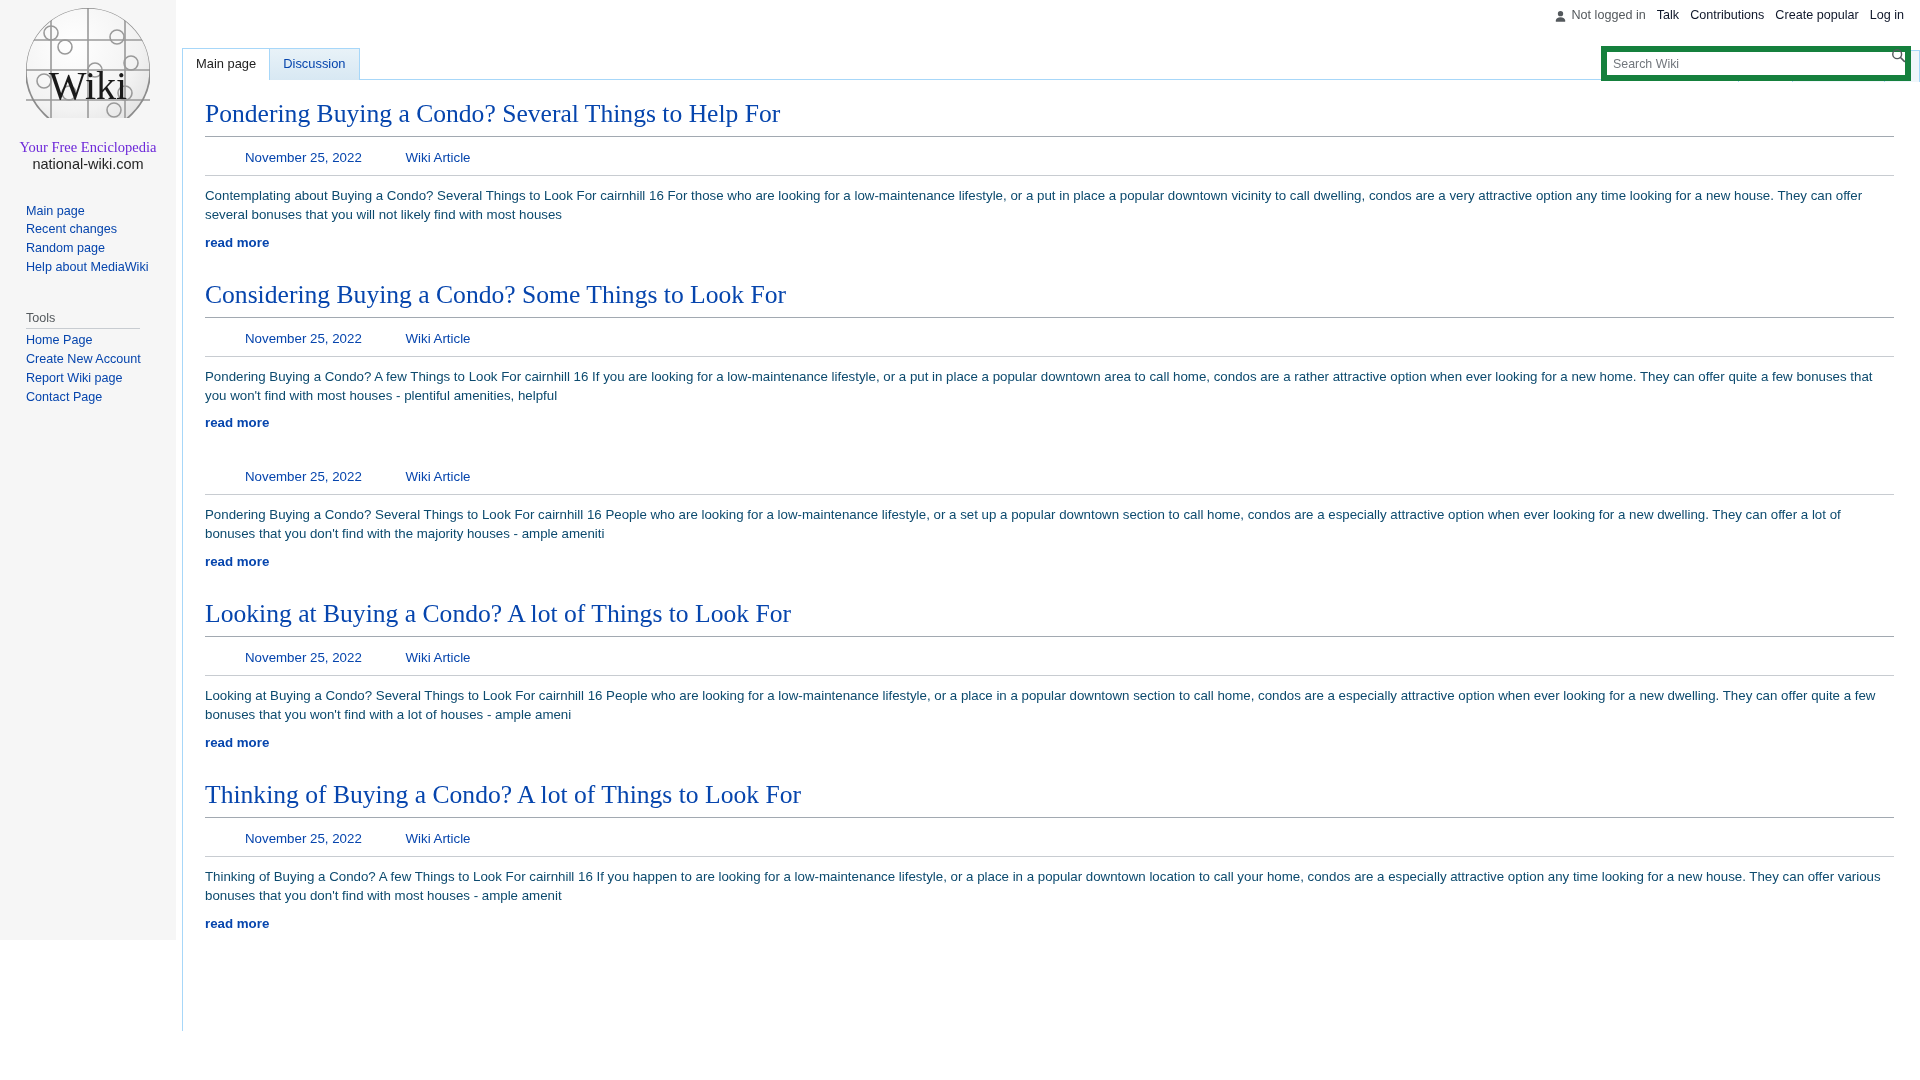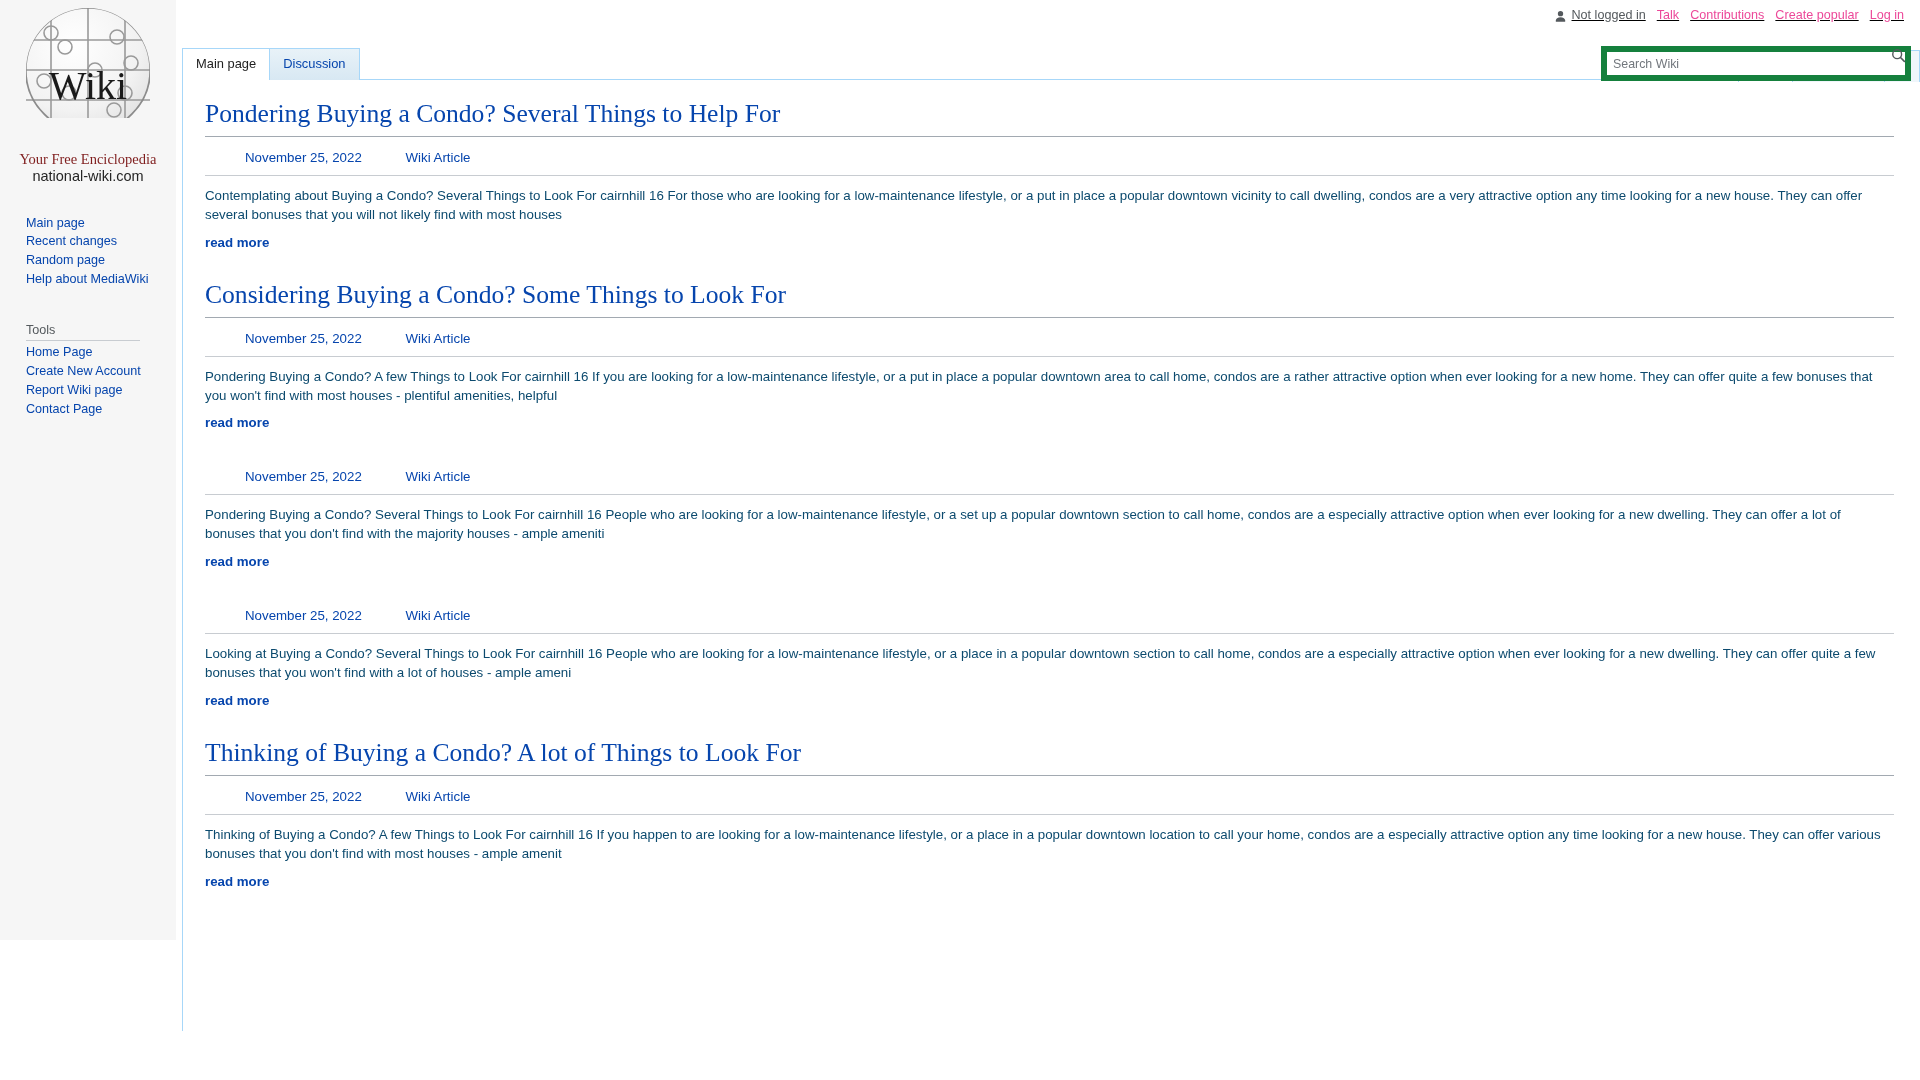--- a/index.html
+++ b/index.html
@@ -16,35 +16,34 @@
   #personal-bar {
     position: absolute;
     top: 0; right: 0;
     height: 30px;
     display: flex;
     align-items: center;
     gap: 11px;
     padding-right: 16px;
     font-size: 12.6px;
     line-height: 1;
-    text-decoration: underline;
   }
   #personal-bar .notlogged {
     color: #54595d;
     display: flex;
     align-items: center;
     gap: 5px;
   }
   .user-glyph {
     width: 13px; height: 13px;
     display: inline-block;
     position: relative;
     top: 1px;
   }
-  #personal-bar a { color: #ec4899; }
+  #personal-bar a { color: #0f172a; }
 
   
   #left-panel {
     position: absolute;
     left: 0; top: 0;
     width: 176px;
     height: 940px;
     background: #f6f6f6;
   }
   #logo-block {
@@ -54,23 +53,23 @@
   }
   #puzzle-globe {
     width: 135px; height: 125px;
     margin: 0 auto;
     position: relative;
   }
   #puzzle-globe svg { display: block; }
   .logo-tag {
     font-family: "Liberation Serif", serif;
     font-size: 14.5px;
-    color: #7f1d1d;
+    color: #6d28d9;
     line-height: 1.18;
-    margin-top: 20px;
+    margin-top: 8px;
   }
   .logo-tag2 {
     font-family: "Liberation Sans", sans-serif;
     font-size: 14.5px;
     color: #252525;
     line-height: 1.2;
   }
 
   #sidebar-nav { margin-top: 30px; padding-left: 26px; }
   .nav-link {
@@ -375,20 +374,23 @@
     <div class="article">
       <div class="article-meta">
         <a href="#">November 25, 2022</a> 
         <a href="#">Wiki Article</a>
       </div>
       <p class="article-text">Pondering Buying a Condo? Several Things to Look For cairnhill 16 People who are looking for a low-maintenance lifestyle, or a set up a popular downtown section to call home, condos are a especially attractive option when ever looking for a new dwelling. They can offer a lot of bonuses that you don't find with the majority houses - ample ameniti</p>
       <a href="#" class="read-more">read more</a>
     </div>
 
     <div class="article">
+      <h1 class="article-title">
+        <a href="#">Looking at Buying a Condo? A lot of Things to Look For</a>
+      </h1>
       <div class="article-meta">
         <a href="#">November 25, 2022</a> 
         <a href="#">Wiki Article</a>
       </div>
       <p class="article-text">Looking at Buying a Condo? Several Things to Look For cairnhill 16 People who are looking for a low-maintenance lifestyle, or a place in a popular downtown section to call home, condos are a especially attractive option when ever looking for a new dwelling. They can offer quite a few bonuses that you won't find with a lot of houses - ample ameni</p>
       <a href="#" class="read-more">read more</a>
     </div>
 
     <div class="article">
       <h1 class="article-title">

